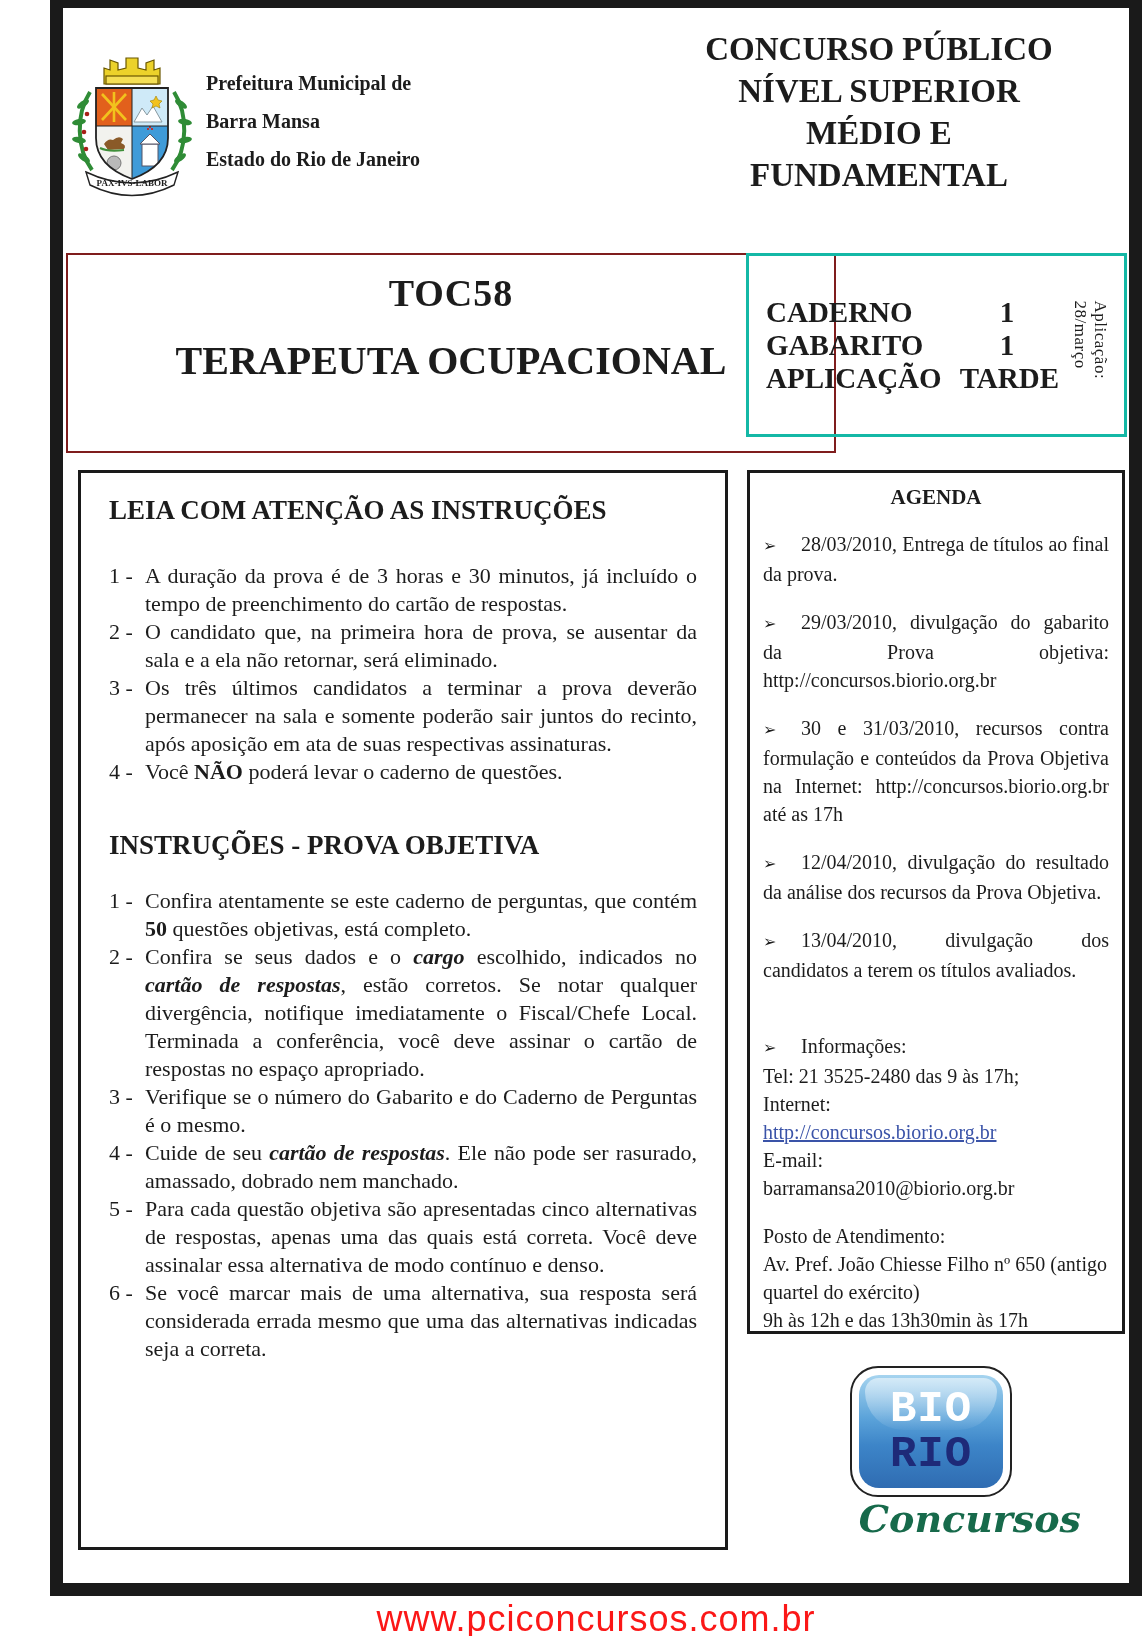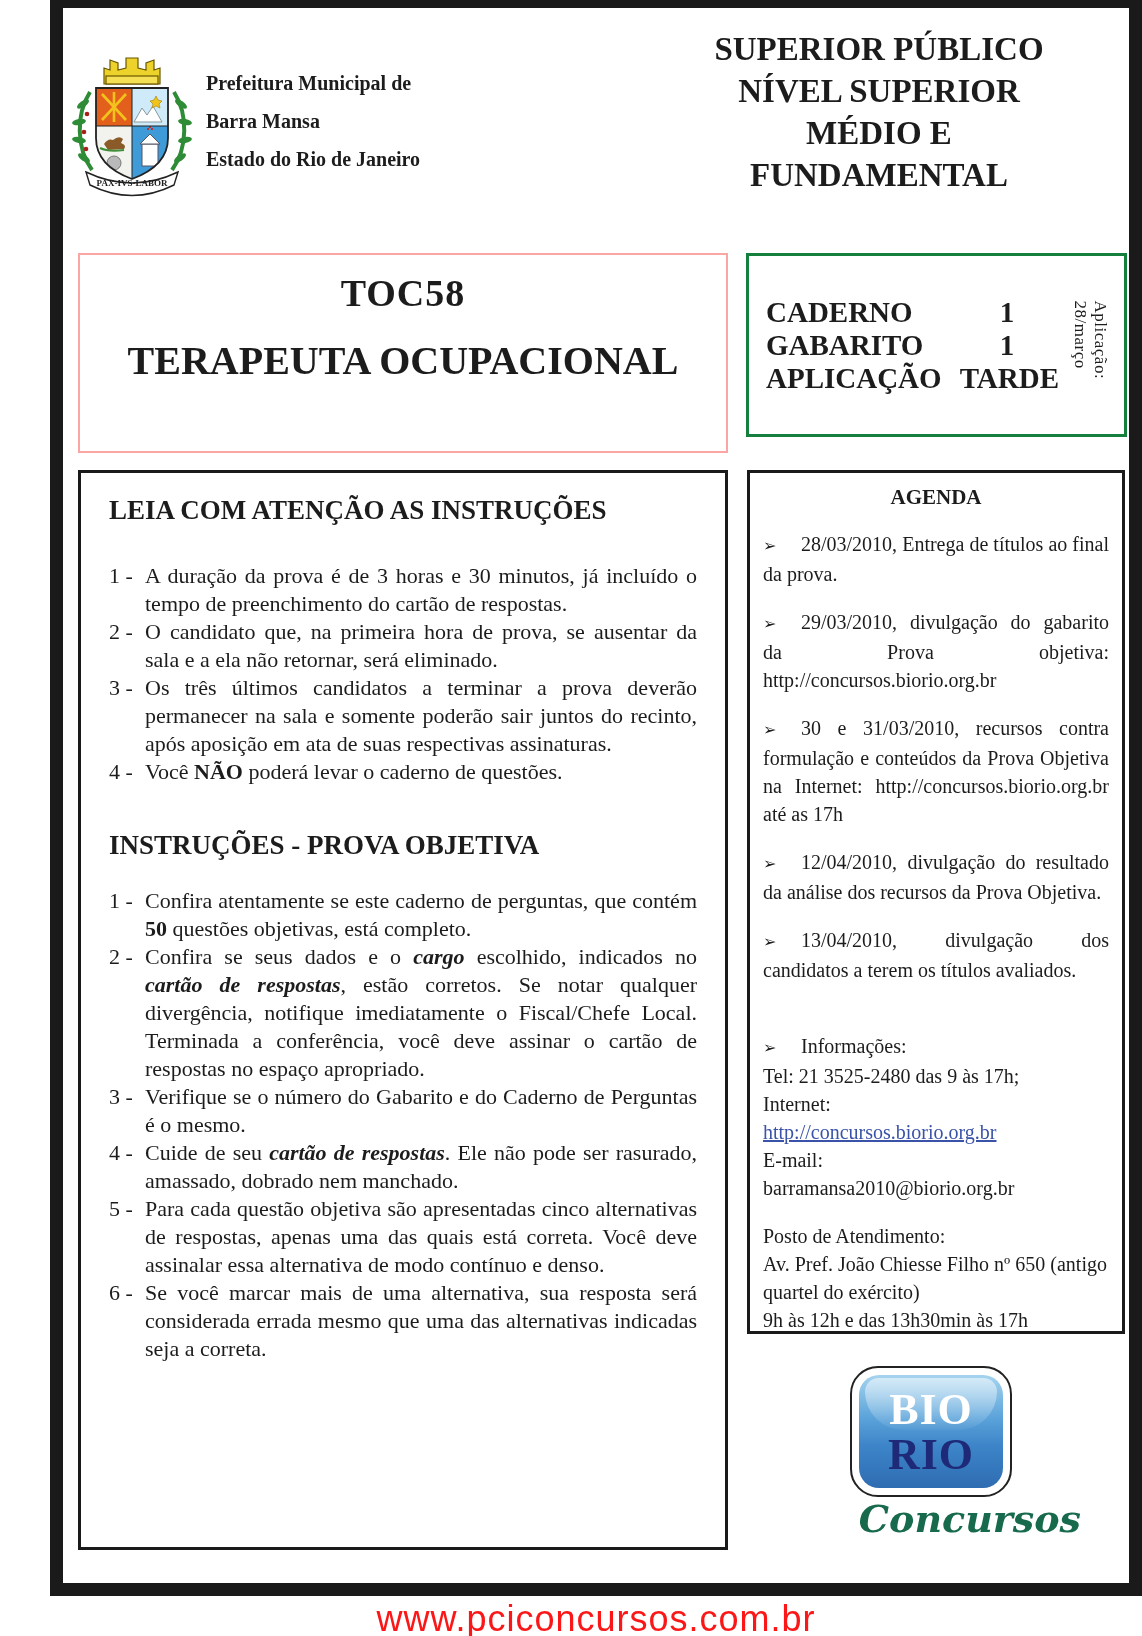--- a/index.html
+++ b/index.html
@@ -17,29 +17,29 @@
   .org {
     position:absolute; left:206px; top:64px;
     font-weight:bold; font-size:20px; line-height:38px; white-space:nowrap;
   }
   .main-title {
     position:absolute; left:628px; top:28px; width:502px;
     text-align:center; font-weight:bold; font-size:33px; line-height:42px;
   }
   
   .code-box {
-    position:absolute; left:78px; top:253px; width:650px; height:200px;
-    border:2px solid #fca5a5; text-align:center; padding-top:16px;
+    position:absolute; left:66px; top:253px; width:770px; height:200px;
+    border:2px solid #7f1d1d; text-align:center; padding-top:16px;
   }
   .code { font-size:38px; font-weight:bold; letter-spacing:1px; }
   .exam-name { font-size:40px; font-weight:bold; margin-top:22px; white-space:nowrap; }
   
   .info-box {
     position:absolute; left:746px; top:253px; width:381px; height:184px;
-    border:3px solid #15803d; display:flex; flex-direction:column;
+    border:3px solid #14b8a6; display:flex; flex-direction:column;
     justify-content:space-around; padding:8px 0;
   }
   .info-row { display:flex; justify-content:space-between; padding:0 47px 0 17px;
     font-size:29px; font-weight:bold; }
   .ivalue { width:140px; text-align:center; }
   .side-note {
     position:absolute; right:14px; top:50%; transform:translateY(-50%);
     writing-mode:vertical-rl; font-size:17px; font-weight:normal; letter-spacing:.5px;
   }
   
@@ -68,21 +68,21 @@
   .alink { color:#3a53a8; text-decoration:underline; }
   
   .biorio {
     position:absolute; left:850px; top:1366px; width:162px; height:131px;
     background:#fff; border:2px solid #222; border-radius:28px; padding:7px;
   }
   .biorio-inner {
     width:100%; height:100%; border-radius:20px; position:relative; overflow:hidden;
     background:linear-gradient(180deg,#a6d4ef 0%,#5ba3da 38%,#3d85c8 62%,#2f6cb2 100%);
     display:flex; flex-direction:column; align-items:center; justify-content:center;
-    font-family:Liberation Serif, serif; font-weight:bold;
+    font-family:Liberation Mono, monospace; font-weight:bold;
   }
   .biorio-inner::before {
     content:""; position:absolute; left:6px; right:6px; top:3px; height:46%;
     border-radius:15px 15px 42px 42px;
     background:linear-gradient(180deg, rgba(255,255,255,.55), rgba(255,255,255,.04));
   }
   .bio, .rio { position:relative; z-index:1; font-size:44px; line-height:45px; letter-spacing:1px; }
   .bio { color:#ffffff; }
   .rio { color:#1e2a78; }
   .concursos {
@@ -156,21 +156,21 @@
   </svg>
 </div>
 
 <div class="org">
   <div>Prefeitura Municipal de</div>
   <div>Barra Mansa</div>
   <div>Estado do Rio de Janeiro</div>
 </div>
 
 <div class="main-title">
-  <div>SUPERIOR PÚBLICO</div>
+  <div>CONCURSO PÚBLICO</div>
   <div>NÍVEL SUPERIOR</div>
   <div>MÉDIO E</div>
   <div>FUNDAMENTAL</div>
 </div>
 
 <div class="code-box">
   <div class="code">TOC58</div>
   <div class="exam-name">TERAPEUTA OCUPACIONAL</div>
 </div>
 

